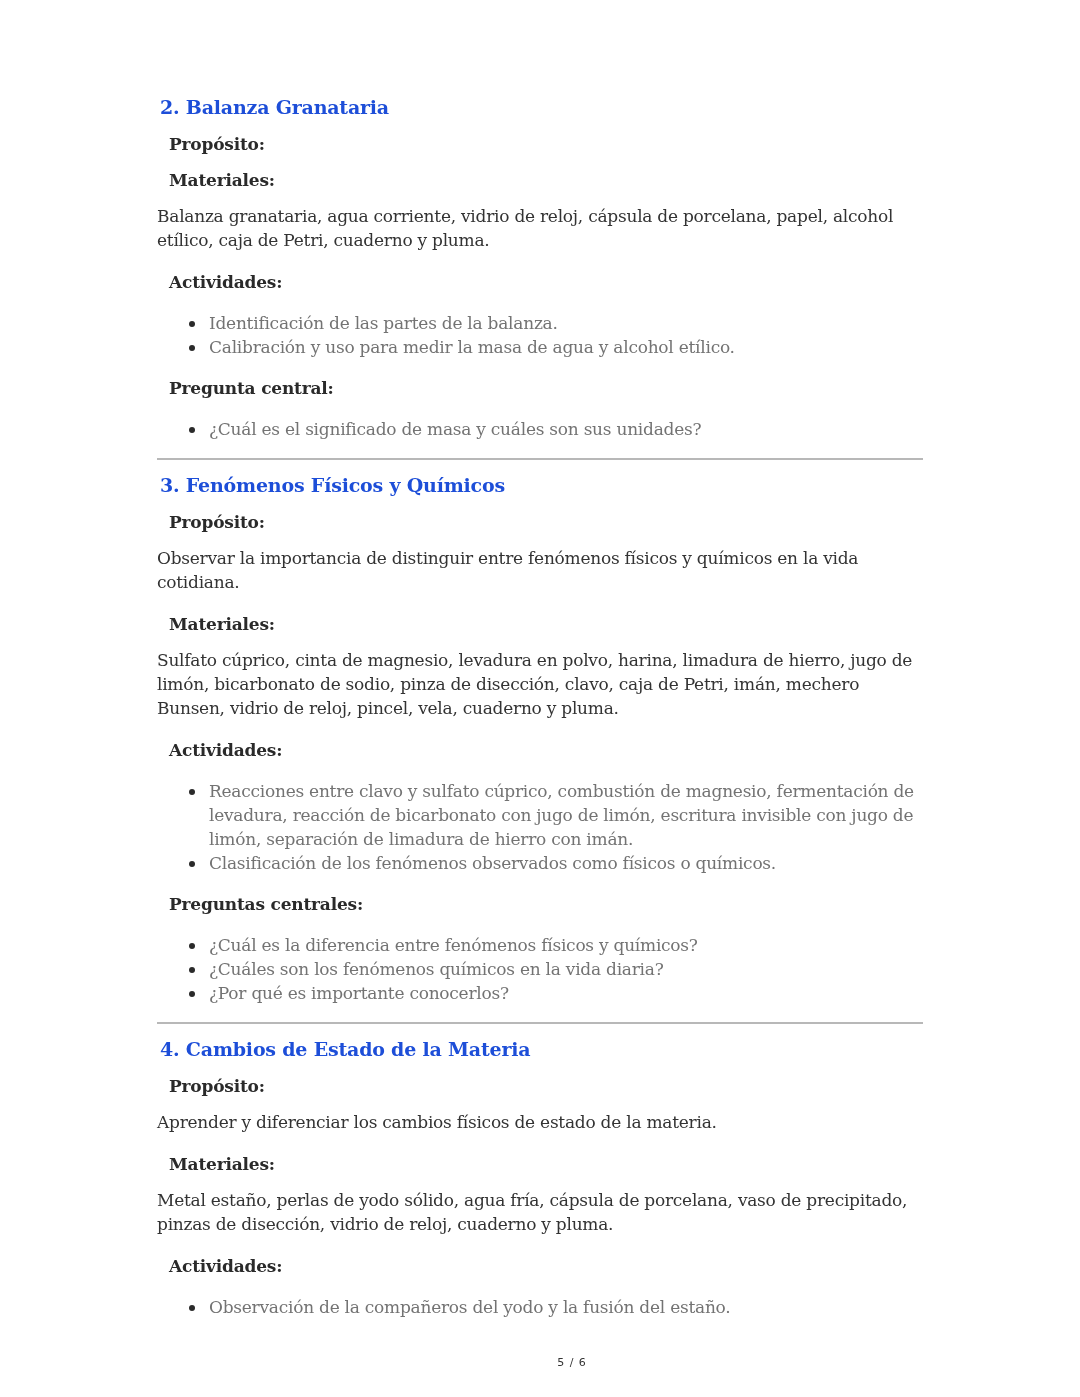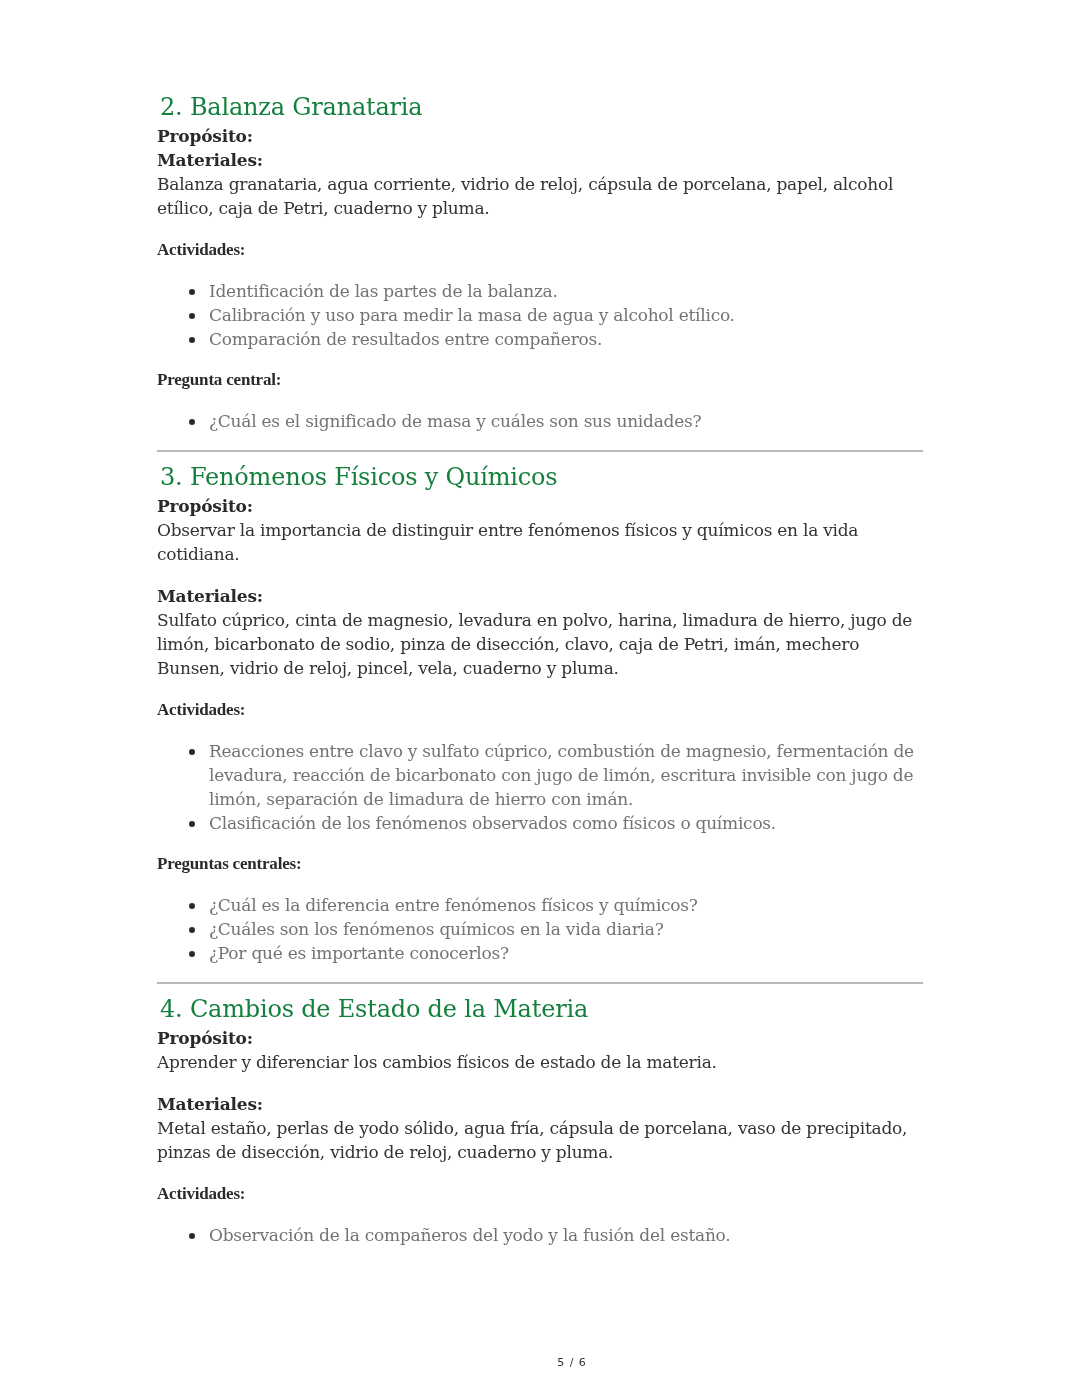--- a/index.html
+++ b/index.html
@@ -15,45 +15,44 @@
       color: #2b2b2b;
       font-family: "DejaVu Serif", "Liberation Serif", serif;
     }
     .page {
       position: absolute;
       left: 157px;
       top: 94px;
       width: 766px;
     }
     .section-title {
-      font-size: 24px;
-      font-weight: normal;
-      color: #15803d;
+      font-size: 19px;
+      font-weight: bold;
+      color: #1d4ed8;
       margin: 0 0 4px 3px;
       line-height: 26px;
       letter-spacing: -0.2px;
     }
     .label {
       font-size: 17px;
       font-weight: bold;
       color: #2a2a2a;
       line-height: 24px;
-      margin: 0;
+      margin: 12px;
       letter-spacing: -0.2px;
     }
     .para {
       font-size: 17px;
       line-height: 24px;
       margin: 0 0 18px 0;
       color: #333333;
       letter-spacing: -0.25px;
     }
     .label.spaced {
       margin-bottom: 17px;
-      font-family: Liberation Serif, serif;
     }
     ul.bullets {
       margin: 0 0 17px 0;
       padding-left: 52px;
       list-style: none;
     }
     ul.bullets li {
       position: relative;
       font-size: 17px;
       line-height: 24px;
@@ -96,21 +95,20 @@
 
   <section>
     <h2 class="section-title">2. Balanza Granataria</h2>
     <p class="label">Propósito:</p>
     <p class="label">Materiales:</p>
     <p class="para">Balanza granataria, agua corriente, vidrio de reloj, cápsula de porcelana, papel, alcohol etílico, caja de Petri, cuaderno y pluma.</p>
     <p class="label spaced">Actividades:</p>
     <ul class="bullets">
       <li>Identificación de las partes de la balanza.</li>
       <li>Calibración y uso para medir la masa de agua y alcohol etílico.</li>
-      <li>Comparación de resultados entre compañeros.</li>
     </ul>
     <p class="label spaced">Pregunta central:</p>
     <ul class="bullets">
       <li>¿Cuál es el significado de masa y cuáles son sus unidades?</li>
     </ul>
   </section>
 
   <hr class="divider">
 
   <section>

